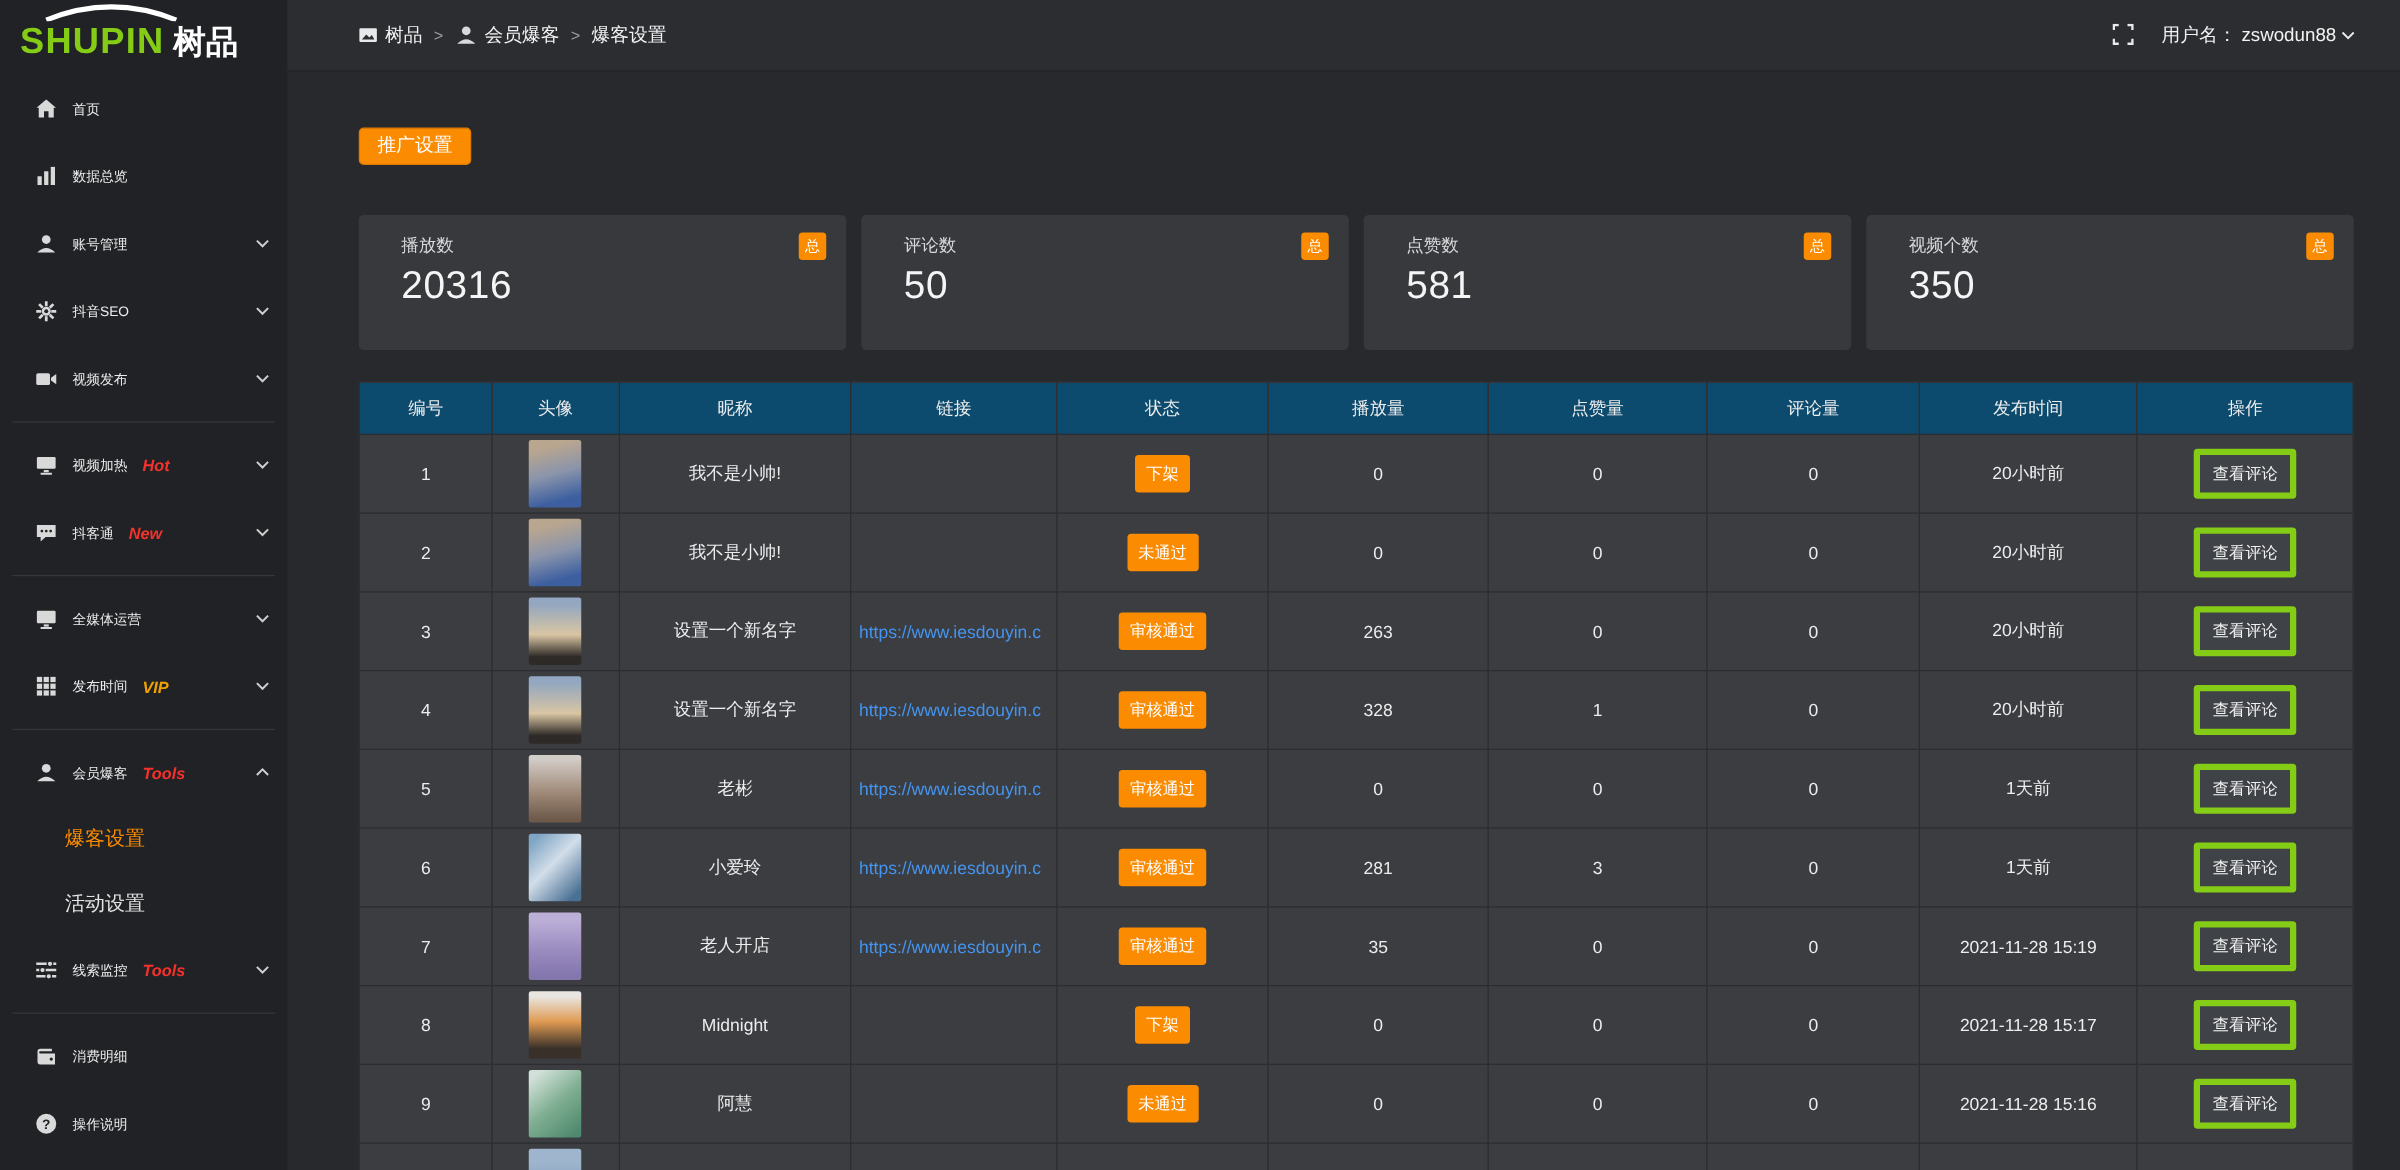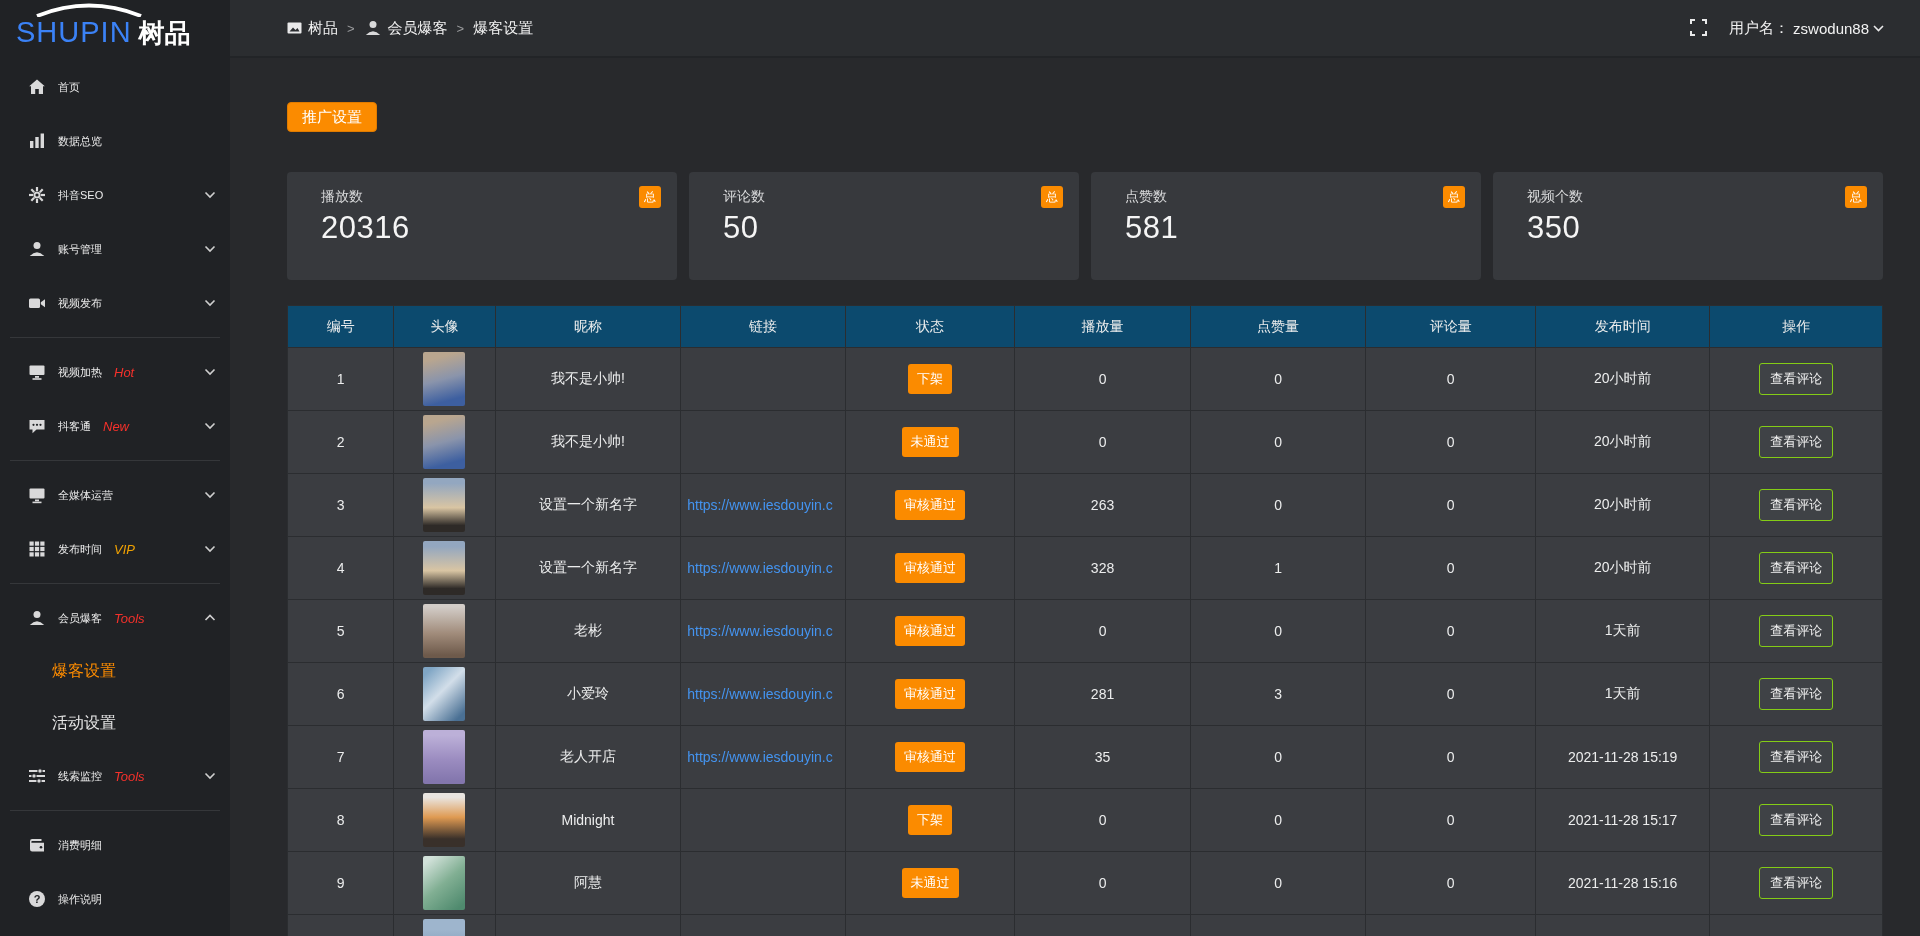--- a/index.html
+++ b/index.html
@@ -7,27 +7,27 @@
   body {
     font-family:"Liberation Sans","DejaVu Sans",sans-serif;
     background:#28292c; color:#e9e9ea; font-size:14px;
     display:flex;
   }
   
   .sidebar { width:230px; min-width:230px; height:936px; background:#202225; overflow:hidden; }
   .logo { padding:6px 0 0 16px; height:52px; position:relative; }
   .logo-arc { position:absolute; left:34px; top:3px; }
   .logo-line { display:flex; align-items:baseline; margin-top:10px; }
-  .logo-en { font-size:29px; font-weight:400; letter-spacing:1px; color:#3b82f6; font-stretch:condensed; }
+  .logo-en { font-size:29px; font-weight:700; letter-spacing:1px; color:#84cc16; font-stretch:condensed; }
   .logo-cn { font-size:26px; font-weight:800; color:#fff; margin-left:7px; }
   .menu { list-style:none; margin-top:8px; }
   .menu-item { height:54px; display:flex; align-items:center; padding:0 14px 0 28px; cursor:pointer; }
   .menu-item .mi-icon { width:18px; height:18px; margin-right:12px; flex:0 0 18px; display:flex; align-items:center; }
   .menu-item .mi-label { font-size:11px; color:#ececec; }
-  .mi-badge { font-size:13px; font-weight:normal; font-style:italic; margin-left:12px; }
+  .mi-badge { font-size:13px; font-weight:bold; font-style:italic; margin-left:12px; }
   .mi-chevron { margin-left:auto; display:flex; }
   .menu-divider { height:1px; background:#35373a; margin:7px 10px; }
   .submenu { list-style:none; }
   .submenu-item { height:52px; display:flex; align-items:center; padding-left:52px; font-size:16px; color:#e4e4e4; cursor:pointer; }
   .submenu-item.active { color:#fb8b00; }
   
   .right { flex:1; display:flex; flex-direction:column; height:936px; }
   .topbar { height:58px; background:#2b2d30; border-bottom:2px solid #222427; display:flex; align-items:center; padding:0 36px 0 57px; }
   .crumbs { display:flex; align-items:center; gap:9px; font-size:15px; color:#f2f2f2; }
   .crumb { display:flex; align-items:center; gap:6px; cursor:pointer; }
@@ -50,21 +50,21 @@
   .table-wrap { margin-top:25px; }
   table { border-collapse:collapse; width:1596px; background:#3b3d41; table-layout:fixed; }
   th, td { border:1px solid #2b2d30; text-align:center; font-weight:normal; overflow:hidden; }
   thead th { height:42px; background:#0c4a6e; font-size:14px; color:#eceded; }
   tbody td { height:63px; font-size:14px; color:#eceded; }
   td.link-cell { text-align:left; padding:0 0 0 6px; white-space:nowrap; }
   .tbl-link { color:#4494f0; text-decoration:none; font-size:14px; white-space:nowrap; }
   .avatar { width:42px; height:54px; border-radius:2px; margin:0 auto; display:block; }
   .status-badge { display:inline-block; background:#fb8b00; color:#fff; font-size:13px; border-radius:3px;
                   padding:6px 9px; cursor:pointer; }
-  .action-btn { background:#3f4246; border:1px solid #84cc16; color:#f0f0f0; font-size:13px; border-radius:3px;
+  .action-btn { background:#3f4246; border:5px solid #84cc16; color:#f0f0f0; font-size:13px; border-radius:3px;
                 padding:6px 10px; cursor:pointer; font-family:inherit; }
   svg { display:block; }
 </style>
 </head>
 <body>
 
 <aside class="sidebar">
   <div class="logo">
     <svg class="logo-arc" width="110" height="14" viewBox="0 0 110 14">
       <path d="M3 13 Q55 -8 107 13" fill="none" stroke="#fff" stroke-width="4"></path>
@@ -85,53 +85,53 @@
       </li>
       <li class="menu-item">
         <span class="mi-icon">
           <svg width="18" height="18" viewBox="0 0 18 18" fill="#d9d9da">
             <rect x="2" y="9" width="3.4" height="7"></rect>
             <rect x="7.3" y="5" width="3.4" height="11"></rect>
             <rect x="12.6" y="1.5" width="3.4" height="14.5"></rect>
           </svg>
         </span>
         <span class="mi-label">数据总览</span>
+      </li>
+      <li class="menu-item">
+        <span class="mi-icon">
+          <svg width="18" height="18" viewBox="0 0 18 18" fill="#d9d9da">
+            <circle cx="9" cy="5.6" r="3.5"></circle>
+            <path d="M1.8 16 Q9 8.6 16.2 16 Z"></path>
+          </svg>
+        </span>
+        <span class="mi-label">账号管理</span>
+        <span class="mi-chevron">
+          <svg width="12" height="8" viewBox="0 0 12 8">
+            <path d="M1.5 1.5 L6 6 L10.5 1.5" fill="none" stroke="#cfcfcf" stroke-width="1.6"></path>
+          </svg>
+        </span>
       </li>
       <li class="menu-item">
         <span class="mi-icon">
           <svg width="18" height="18" viewBox="0 0 18 18">
             <g stroke="#d9d9da" stroke-width="2.2">
               <line x1="9" y1="1" x2="9" y2="5"></line>
               <line x1="9" y1="13" x2="9" y2="17"></line>
               <line x1="1" y1="9" x2="5" y2="9"></line>
               <line x1="13" y1="9" x2="17" y2="9"></line>
               <line x1="3.3" y1="3.3" x2="6.2" y2="6.2"></line>
               <line x1="11.8" y1="11.8" x2="14.7" y2="14.7"></line>
               <line x1="3.3" y1="14.7" x2="6.2" y2="11.8"></line>
               <line x1="11.8" y1="6.2" x2="14.7" y2="3.3"></line>
             </g>
             <circle cx="9" cy="9" r="3.6" fill="#d9d9da"></circle>
             <circle cx="9" cy="9" r="1.6" fill="#202225"></circle>
           </svg>
         </span>
         <span class="mi-label">抖音SEO</span>
-        <span class="mi-chevron">
-          <svg width="12" height="8" viewBox="0 0 12 8">
-            <path d="M1.5 1.5 L6 6 L10.5 1.5" fill="none" stroke="#cfcfcf" stroke-width="1.6"></path>
-          </svg>
-        </span>
-      </li>
-      <li class="menu-item">
-        <span class="mi-icon">
-          <svg width="18" height="18" viewBox="0 0 18 18" fill="#d9d9da">
-            <circle cx="9" cy="5.6" r="3.5"></circle>
-            <path d="M1.8 16 Q9 8.6 16.2 16 Z"></path>
-          </svg>
-        </span>
-        <span class="mi-label">账号管理</span>
         <span class="mi-chevron">
           <svg width="12" height="8" viewBox="0 0 12 8">
             <path d="M1.5 1.5 L6 6 L10.5 1.5" fill="none" stroke="#cfcfcf" stroke-width="1.6"></path>
           </svg>
         </span>
       </li>
       <li class="menu-item">
         <span class="mi-icon">
           <svg width="18" height="18" viewBox="0 0 18 18" fill="#d9d9da">
             <rect x="1" y="4.5" width="11" height="9.5" rx="1.5"></rect>

